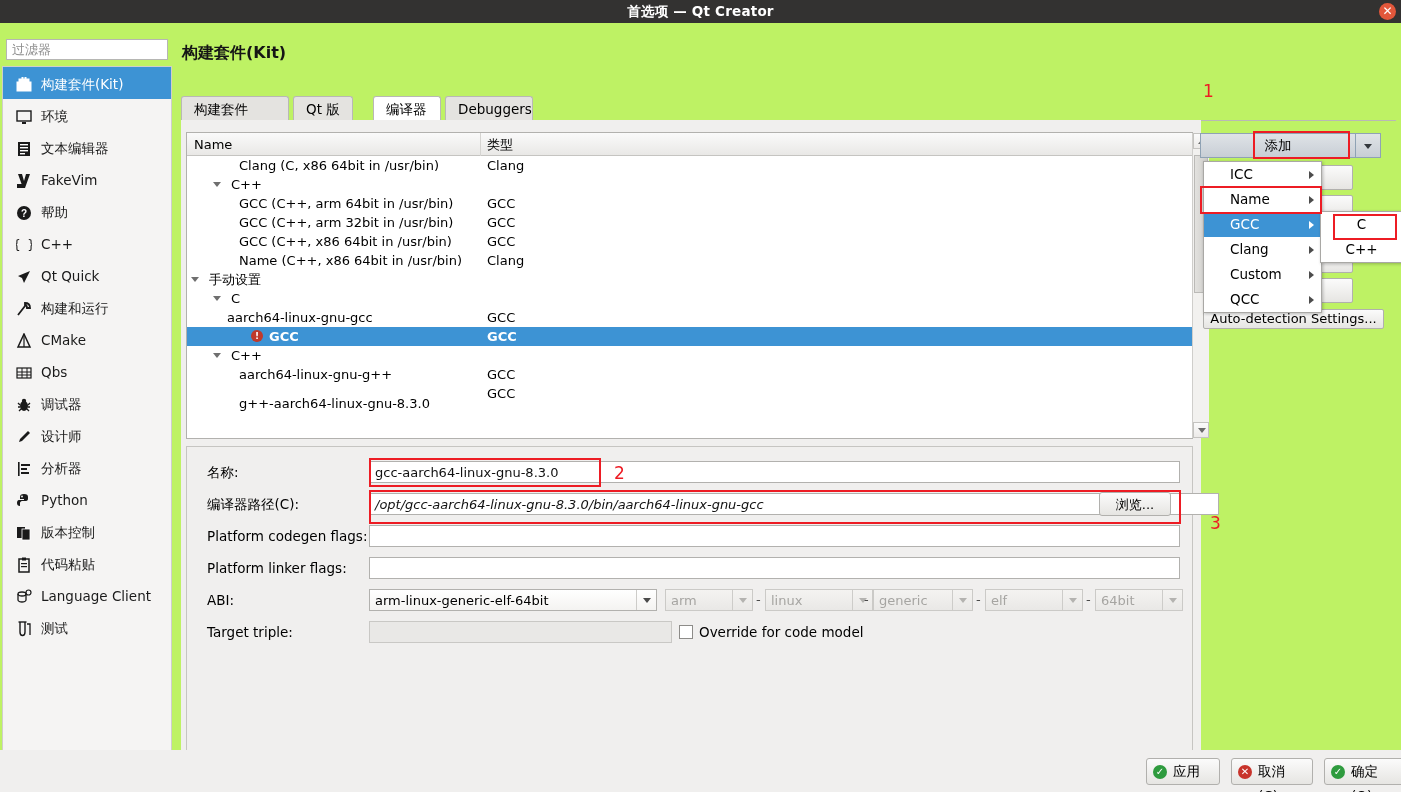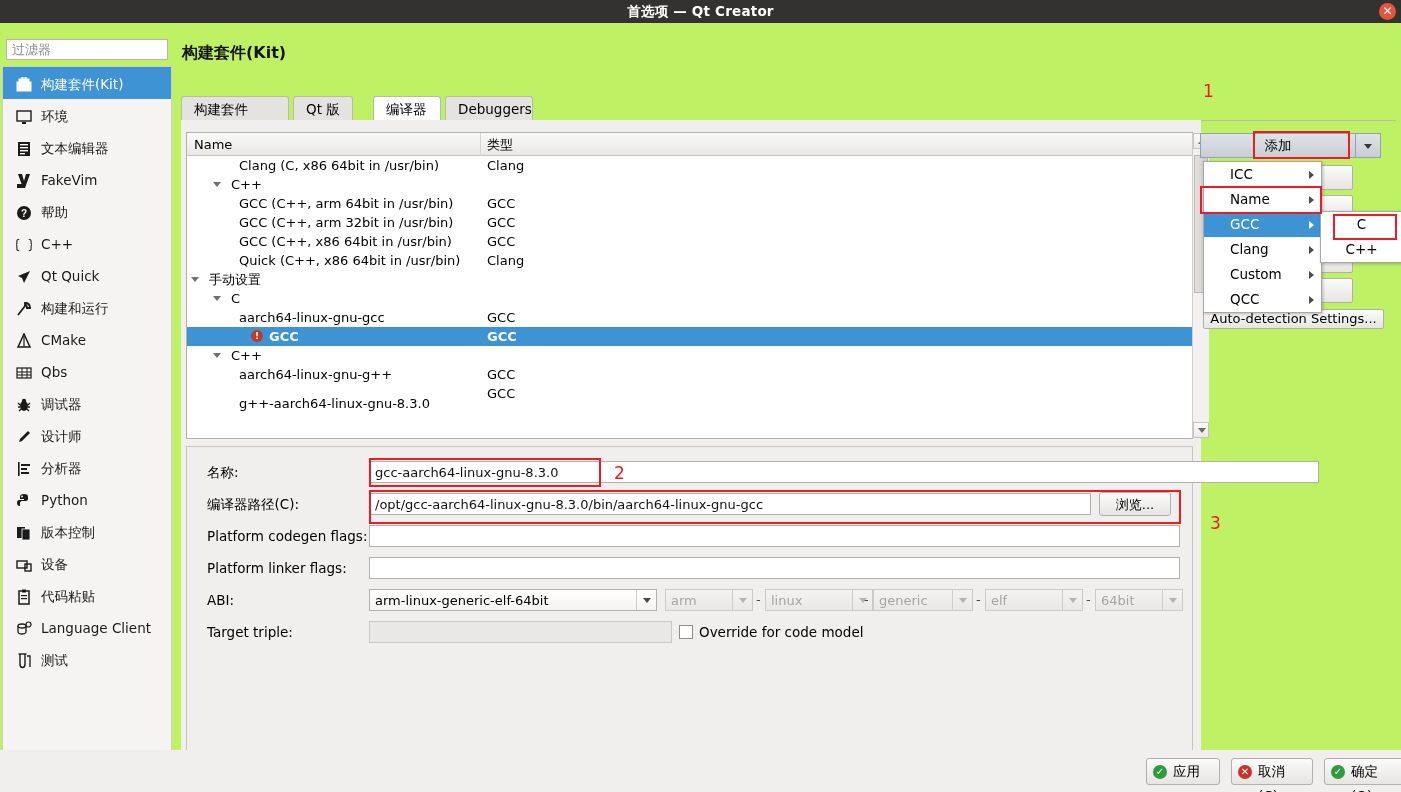--- a/index.html
+++ b/index.html
@@ -295,24 +295,20 @@
           </svg></span><span class="lb">分析器</span></div>
       <div class="side-item"><span class="ic"><svg width="16" height="16" viewBox="0 0 16 16">
             <path d="M8 1 C5 1 4 2 4 4 L4 6 L8 6 L8 7 L3 7 C1.5 7 1 8.5 1 10 C1 12 2 13 4 13 L4 10 C4 9 5 8 6 8 L10 8 C11.5 8 12 7 12 5.5 L12 4 C12 2 11 1 8 1 Z" fill="#1a1a1a"></path>
             <circle cx="6" cy="3.5" r="0.9" fill="#fff"></circle>
           </svg></span><span class="lb">Python</span></div>
       <div class="side-item"><span class="ic"><svg width="16" height="16" viewBox="0 0 16 16">
             <rect x="1" y="2" width="8" height="11" fill="#1a1a1a"></rect>
             <rect x="6" y="4" width="8" height="11" fill="#1a1a1a" stroke="#fff" stroke-width="0.8"></rect>
           </svg></span><span class="lb">版本控制</span></div>
       <div class="side-item"><span class="ic"><svg width="16" height="16" viewBox="0 0 16 16">
-            <rect x="1" y="4" width="10" height="7" fill="none" stroke="#1a1a1a" stroke-width="1.4"></rect>
-            <rect x="9" y="7" width="6" height="7" fill="none" stroke="#1a1a1a" stroke-width="1.4"></rect>
-          </svg></span><span class="lb">设备</span></div>
-      <div class="side-item"><span class="ic"><svg width="16" height="16" viewBox="0 0 16 16">
             <rect x="3" y="2" width="10" height="13" fill="none" stroke="#1a1a1a" stroke-width="1.5"></rect>
             <rect x="6" y="0.5" width="4" height="3" fill="#1a1a1a"></rect>
             <rect x="5" y="6" width="6" height="1.2" fill="#1a1a1a"></rect>
             <rect x="5" y="9" width="6" height="1.2" fill="#1a1a1a"></rect>
           </svg></span><span class="lb">代码粘贴</span></div>
       <div class="side-item"><span class="ic"><svg width="16" height="16" viewBox="0 0 16 16">
             <ellipse cx="6" cy="5" rx="4" ry="2" fill="none" stroke="#1a1a1a" stroke-width="1.3"></ellipse>
             <path d="M2 5 L2 11 C2 12 4 13 6 13 C8 13 10 12 10 11 L10 5" fill="none" stroke="#1a1a1a" stroke-width="1.3"></path>
             <circle cx="12.5" cy="3.5" r="2.5" fill="none" stroke="#1a1a1a" stroke-width="1.2"></circle>
           </svg></span><span class="lb">Language Client</span></div>
@@ -354,33 +350,33 @@
           </div>
           <div class="trow">
             <div class="nm" style="left: 52px;">GCC (C++, arm 32bit in /usr/bin)</div>
             <div class="ty">GCC</div>
           </div>
           <div class="trow">
             <div class="nm" style="left: 52px;">GCC (C++, x86 64bit in /usr/bin)</div>
             <div class="ty">GCC</div>
           </div>
           <div class="trow">
-            <div class="nm" style="left: 52px;">Quick (C++, x86 64bit in /usr/bin)</div>
+            <div class="nm" style="left: 52px;">Name (C++, x86 64bit in /usr/bin)</div>
             <div class="ty">Clang</div>
           </div>
           <div class="trow">
             <div class="arrow" style="left: 4px;"></div>
             <div class="nm" style="left: 22px;">手动设置</div>
           </div>
           <div class="trow">
             <div class="arrow" style="left: 26px;"></div>
             <div class="nm" style="left: 44px;">C</div>
           </div>
           <div class="trow">
-            <div class="nm" style="left: 52px;">aarch64-linux-gnu-gcc</div>
+            <div class="nm" style="left: 40px;">aarch64-linux-gnu-gcc</div>
             <div class="ty">GCC</div>
           </div>
           <div class="trow sel">
             <div class="warnicon" style="left: 64px;">!</div>
             <div class="nm" style="left: 82px;">GCC</div>
             <div class="ty">GCC</div>
           </div>
           <div class="trow">
             <div class="arrow" style="left: 26px;"></div>
             <div class="nm" style="left: 44px;">C++</div>
@@ -402,26 +398,26 @@
         <div class="arw dn">
             <i></i>
           </div>
       </div>
     </div>
 
     <div id="formbox">
 
       <div class="frow" style="top:12px;">
         <div class="flabel">名称:</div>
-        <div class="finput" style="left:182px;width:950px;">gcc-aarch64-linux-gnu-8.3.0</div>
+        <div class="finput" style="left:182px;width:811px;">gcc-aarch64-linux-gnu-8.3.0</div>
       </div>
 
       <div class="frow" style="top:44px;">
         <div class="flabel">编译器路径(C):</div>
-        <div class="finput" style="left:182px;width:722px;">/opt/gcc-aarch64-linux-gnu-8.3.0/bin/aarch64-linux-gnu-gcc</div>
+        <div class="finput" style="left:182px;width:850px;font-style:italic;">/opt/gcc-aarch64-linux-gnu-8.3.0/bin/aarch64-linux-gnu-gcc</div>
         <div class="fbtn" style="left:912px;width:72px;">浏览...</div>
       </div>
 
       <div class="frow" style="top:76px;">
         <div class="flabel">Platform codegen flags:</div>
         <div class="finput" style="left:182px;width:811px;"></div>
       </div>
 
       <div class="frow" style="top:108px;">
         <div class="flabel">Platform linker flags:</div>

